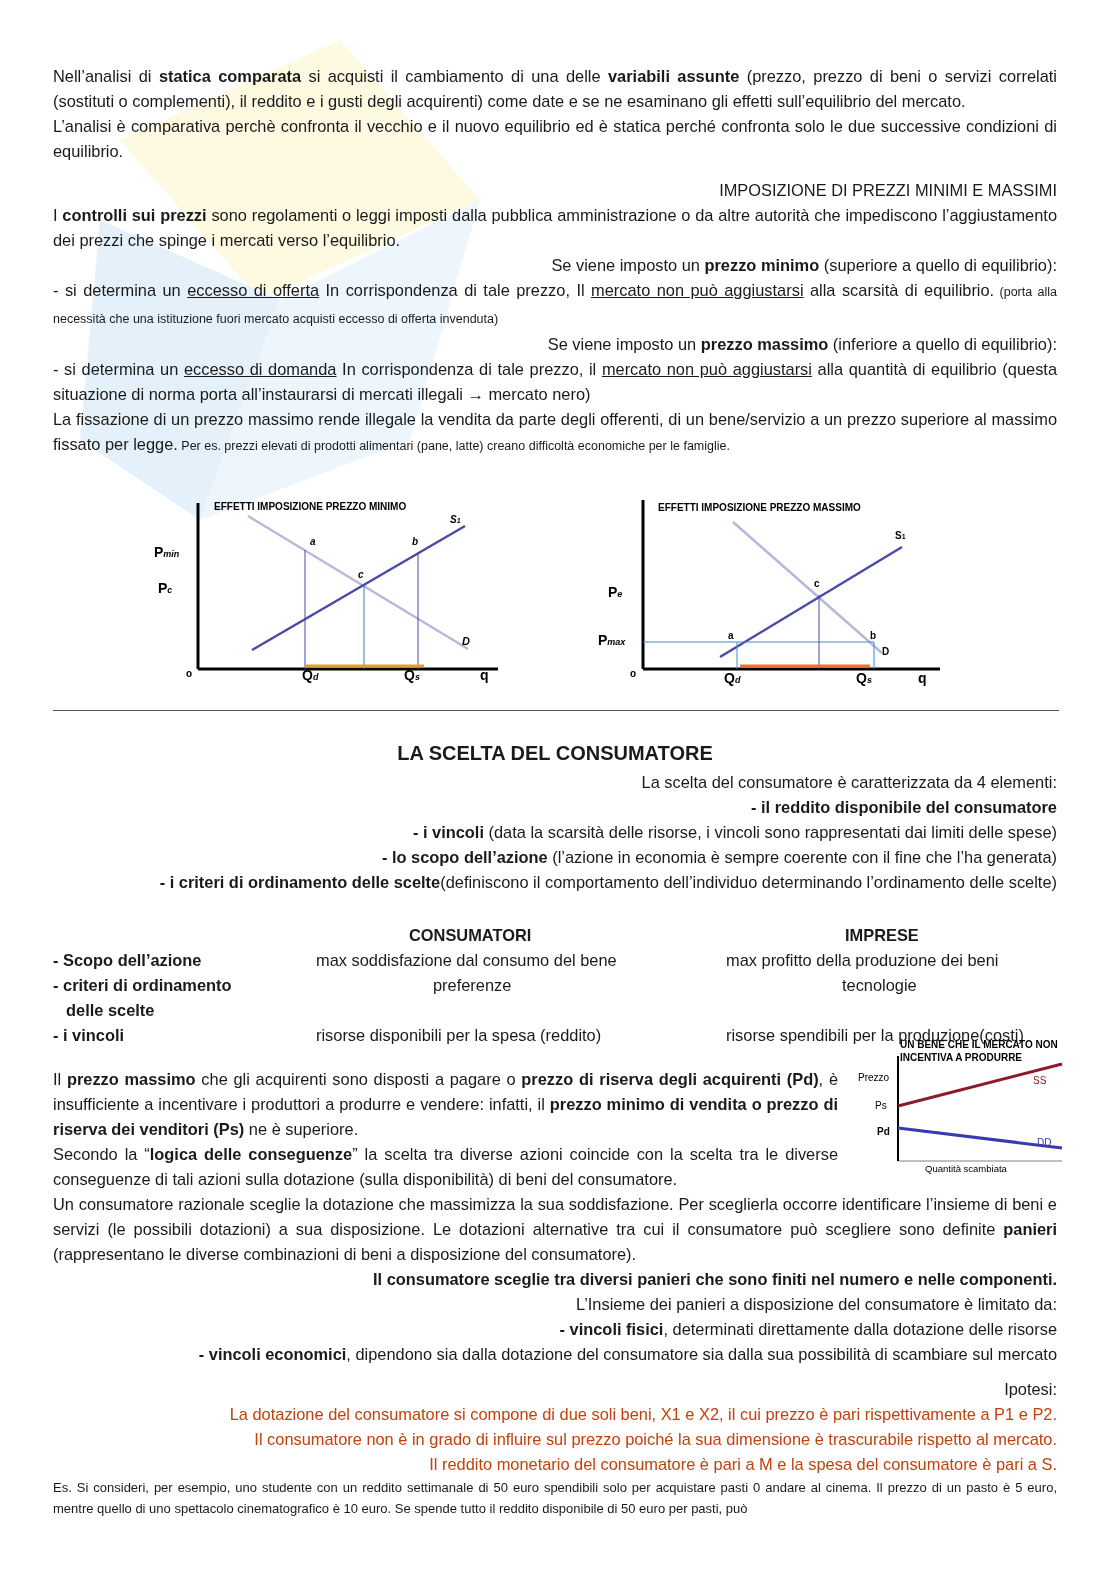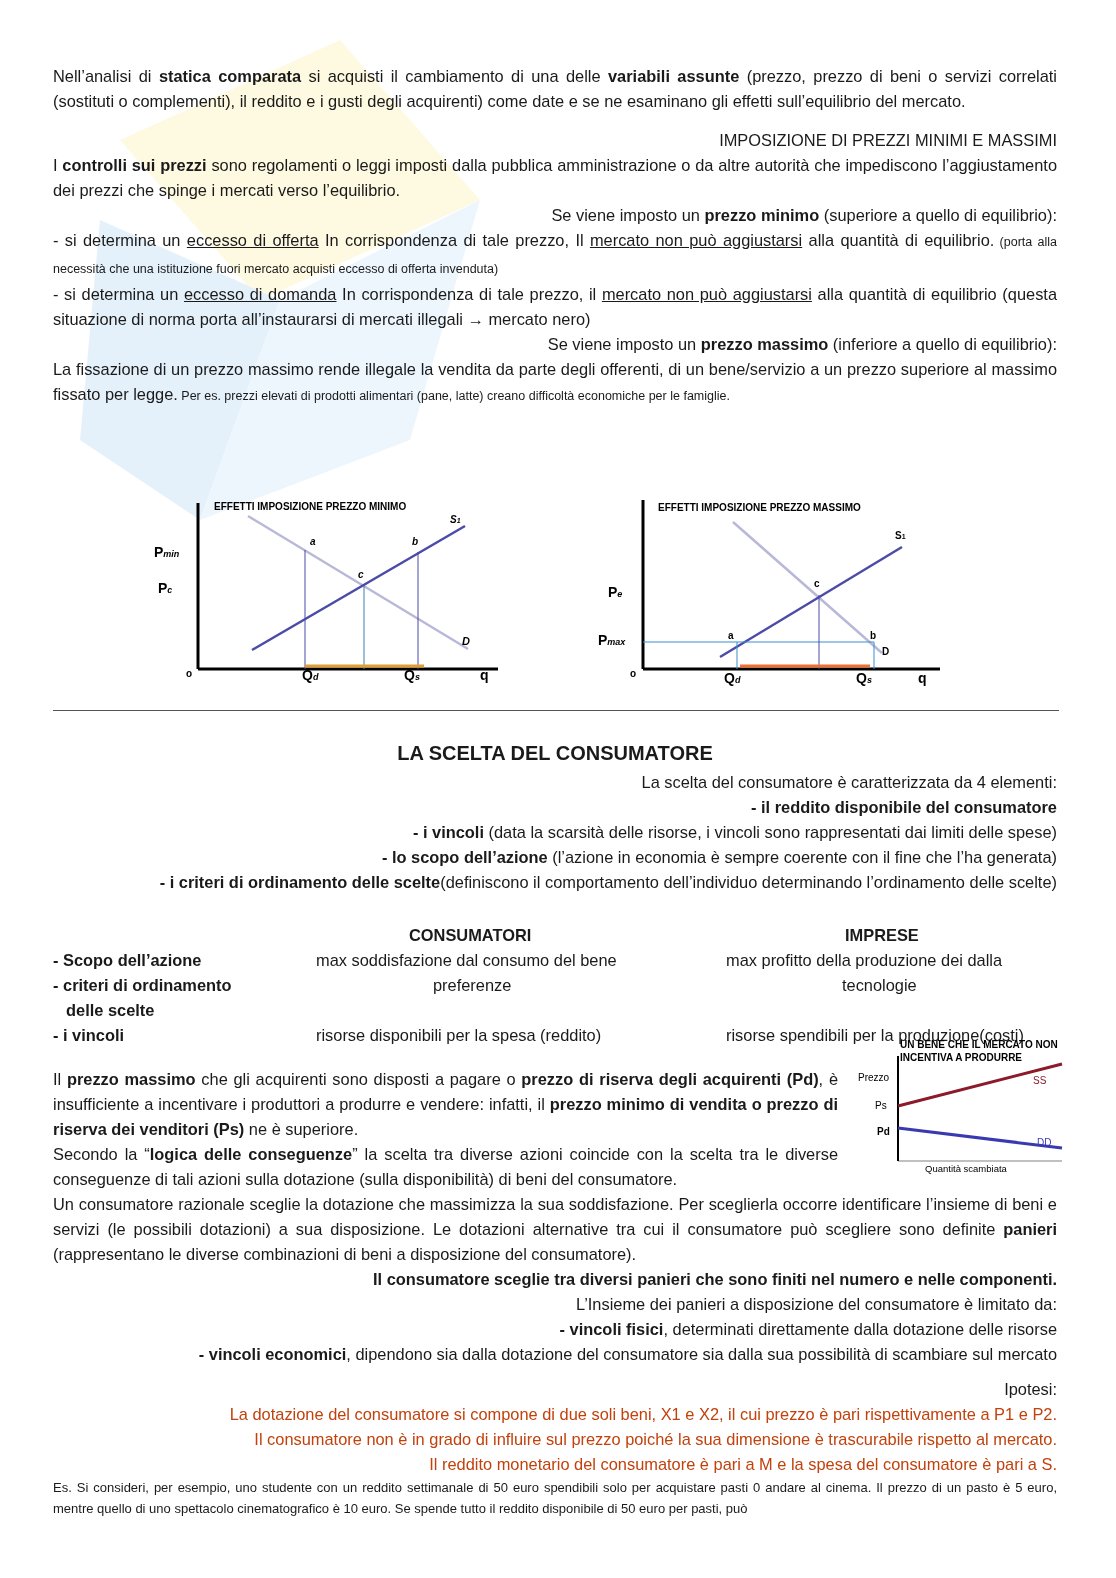--- a/index.html
+++ b/index.html
@@ -27,27 +27,28 @@
 <body>
 
 <svg class="watermark" viewBox="0 0 420 520">
   <polygon points="40,120 260,20 400,180 180,280" fill="#fde98a"></polygon>
   <polygon points="20,200 200,280 120,500 0,420" fill="#9cc9ef"></polygon>
   <polygon points="200,280 400,180 330,420 120,500" fill="#b7dcf7"></polygon>
 </svg>
 
 <div class="page">
   <p class="p"><span>Nell’analisi di </span><b>statica comparata</b><span> si acquisti il cambiamento di una delle </span><b>variabili assunte</b><span> (prezzo, prezzo di beni o servizi correlati (sostituti o complementi), il reddito e i gusti degli acquirenti) come date e se ne esaminano gli effetti sull’equilibrio del mercato.</span></p>
+  <p class="p">L’analisi è comparativa perchè confronta il vecchio e il nuovo equilibrio ed è statica perché confronta solo le due successive condizioni di equilibrio.</p>
   <div class="blank"></div>
   <p class="p left">IMPOSIZIONE DI PREZZI MINIMI E MASSIMI</p>
   <p class="p"><span>I </span><b>controlli sui prezzi</b><span> sono regolamenti o leggi imposti dalla pubblica amministrazione o da altre autorità che impediscono l’aggiustamento dei prezzi che spinge i mercati verso l’equilibrio.</span></p>
   <p class="p left"><span>Se viene imposto un </span><b>prezzo minimo</b><span> (superiore a quello di equilibrio):</span></p>
-  <p class="p"><span>- si determina un </span><span class="u">eccesso di offerta</span><span> In corrispondenza di tale prezzo, Il </span><span class="u">mercato non può aggiustarsi</span><span> alla quantità di equilibrio.</span><span class="small"> (porta alla necessità che una istituzione fuori mercato acquisti eccesso di offerta invenduta)</span></p>
+  <p class="p"><span>- si determina un </span><span class="u">eccesso di offerta</span><span> In corrispondenza di tale prezzo, Il </span><span class="u">mercato non può aggiustarsi</span><span> alla scarsità di equilibrio.</span><span class="small"> (porta alla necessità che una istituzione fuori mercato acquisti eccesso di offerta invenduta)</span></p>
+  <p class="p left"><span>Se viene imposto un </span><b>prezzo massimo</b><span> (inferiore a quello di equilibrio):</span></p>
   <p class="p"><span>- si determina un </span><span class="u">eccesso di domanda</span><span> In corrispondenza di tale prezzo, il </span><span class="u">mercato non può aggiustarsi</span><span> alla quantità di equilibrio (questa situazione di norma porta all’instaurarsi di mercati illegali → mercato nero)</span></p>
-  <p class="p left"><span>Se viene imposto un </span><b>prezzo massimo</b><span> (inferiore a quello di equilibrio):</span></p>
   <p class="p"><span>La fissazione di un prezzo massimo rende illegale la vendita da parte degli offerenti, di un bene/servizio a un prezzo superiore al massimo fissato per legge.</span><span class="small"> Per es. prezzi elevati di prodotti alimentari (pane, latte) creano difficoltà economiche per le famiglie.</span></p>
 </div>
 
 <svg class="chart" style="left:140px; top:495px;" width="360" height="195" viewBox="0 0 360 195" font-family="Liberation Sans, sans-serif">
   <line x1="58" y1="8" x2="58" y2="174" stroke="#000" stroke-width="3"></line>
   <line x1="58" y1="174" x2="358" y2="174" stroke="#000" stroke-width="3"></line>
   <text x="74" y="15" font-size="10" font-weight="bold">EFFETTI IMPOSIZIONE PREZZO MINIMO</text>
   <line x1="108" y1="21" x2="328" y2="154" stroke="#b8b8d8" stroke-width="2.5"></line>
   <line x1="112" y1="155" x2="325" y2="31" stroke="#4b4ba8" stroke-width="2.5"></line>
   <line x1="165" y1="55" x2="165" y2="174" stroke="#4b4ba8" stroke-width="1"></line>
@@ -99,21 +100,21 @@
   <p class="p left"><b>- il reddito disponibile del consumatore</b><span></span></p>
   <p class="p left"><b>- i vincoli</b><span> (data la scarsità delle risorse, i vincoli sono rappresentati dai limiti delle spese)</span></p>
   <p class="p left"><b>- lo scopo dell’azione</b><span> (l’azione in economia è sempre coerente con il fine che l’ha generata)</span></p>
   <p class="p left"><b>- i criteri di ordinamento delle scelte</b><span>(definiscono il comportamento dell’individuo determinando l’ordinamento delle scelte)</span></p>
 
   <div class="tbl">
     <div style="left:356px; top:0; font-weight:bold;">CONSUMATORI</div>
     <div style="left:792px; top:0; font-weight:bold;">IMPRESE</div>
     <div style="left:0; top:25px; font-weight:bold;">- Scopo dell’azione</div>
     <div style="left:263px; top:25px;">max soddisfazione dal consumo del bene</div>
-    <div style="left:673px; top:25px;">max profitto della produzione dei dalla</div>
+    <div style="left:673px; top:25px;">max profitto della produzione dei beni</div>
     <div style="left:0; top:50px; font-weight:bold;">- criteri di ordinamento</div>
     <div style="left:13px; top:75px; font-weight:bold;text-align:center;">delle scelte</div>
     <div style="left:380px; top:50px;">preferenze</div>
     <div style="left:789px; top:50px;">tecnologie</div>
     <div style="left:0; top:100px; font-weight:bold;">- i vincoli</div>
     <div style="left:263px; top:100px;">risorse disponibili per la spesa (reddito)</div>
     <div style="left:673px; top:100px;">risorse spendibili per la produzione(costi)</div>
   </div>
 
   <div style="height:18px;"></div>

